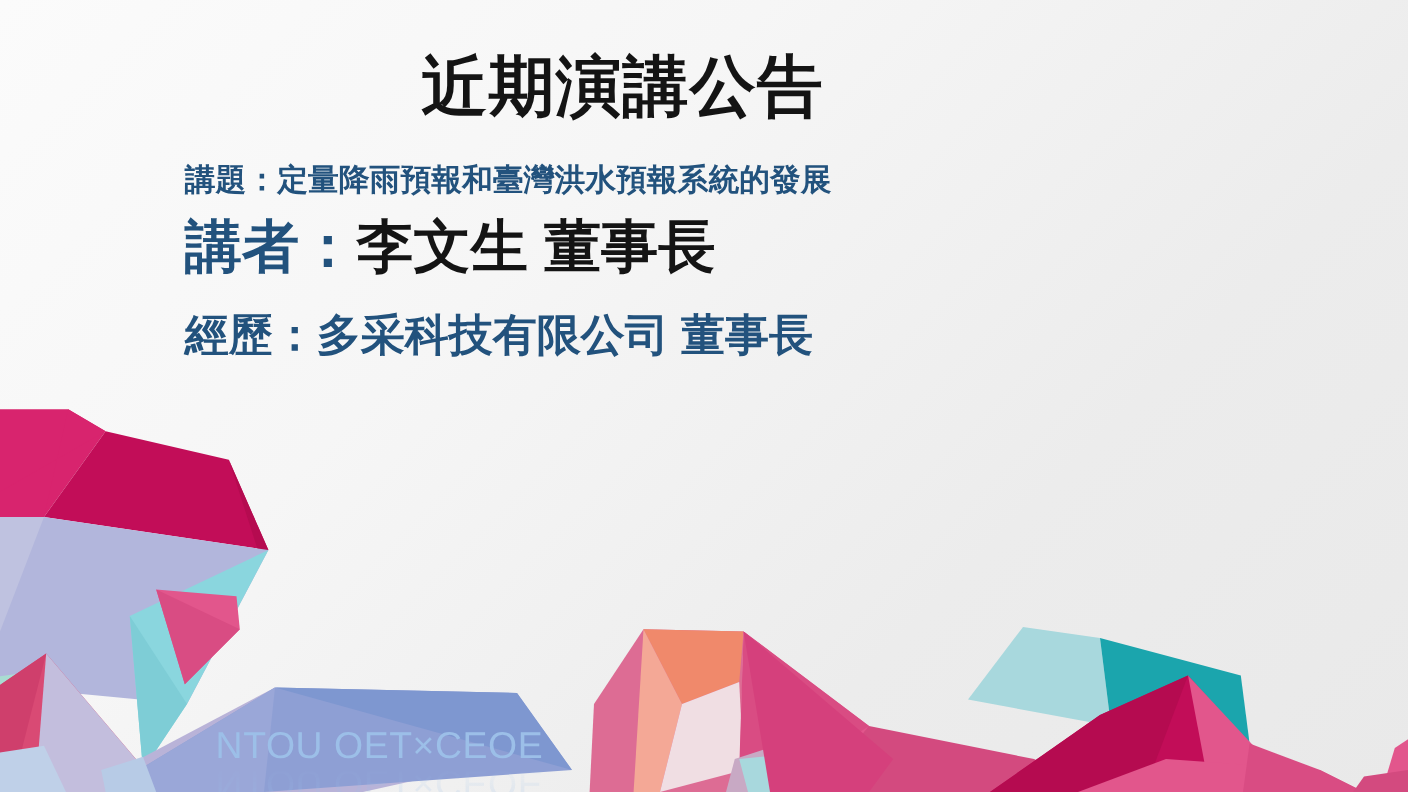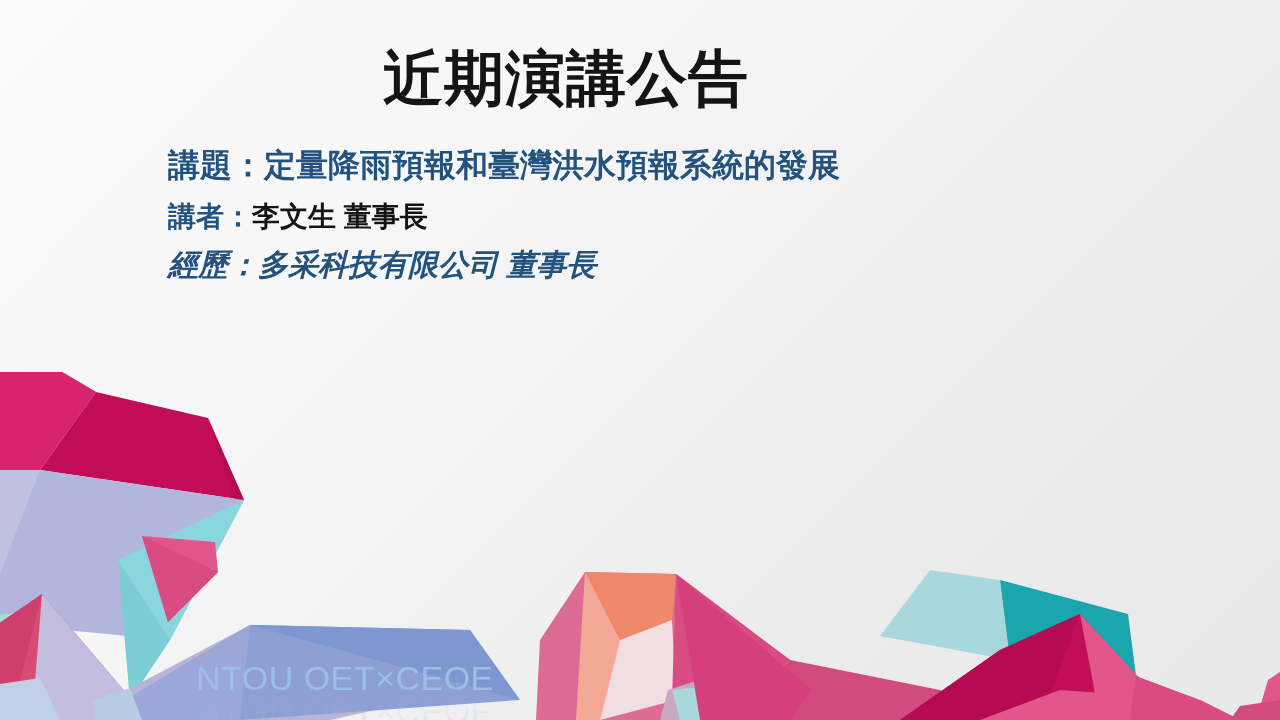--- a/index.html
+++ b/index.html
@@ -51,23 +51,23 @@
   }
   .line {
     white-space: nowrap;
     font-weight: bold;
     line-height: 1.12;
   }
   .line .label { color: #22527d; }
   .line .value { color: #22527d; }
   .line.dark-value .value { color: #141414; }
 
-  .line.l-topic  { font-size: 32px; margin-bottom: 17px; }
-  .line.l-speaker{ font-size: 28px; margin-bottom: 16px; }
-  .line.l-bio    { font-size: 30px; margin-bottom: 30px; font-style: italic; }
+  .line.l-topic  { font-size: 28px; margin-bottom: 17px; }
+  .line.l-speaker{ font-size: 52px; margin-bottom: 28px; }
+  .line.l-bio    { font-size: 40px; margin-bottom: 30px; }
   .line.l-time   { font-size: 40px; margin-bottom: 30px; }
   .line.l-place  { font-size: 40px; margin-bottom: 0; }
 
   
   #logo {
     position: absolute;
     left: 196px;
     top: 659px;
     font-size: 34px;
     font-weight: 500;

